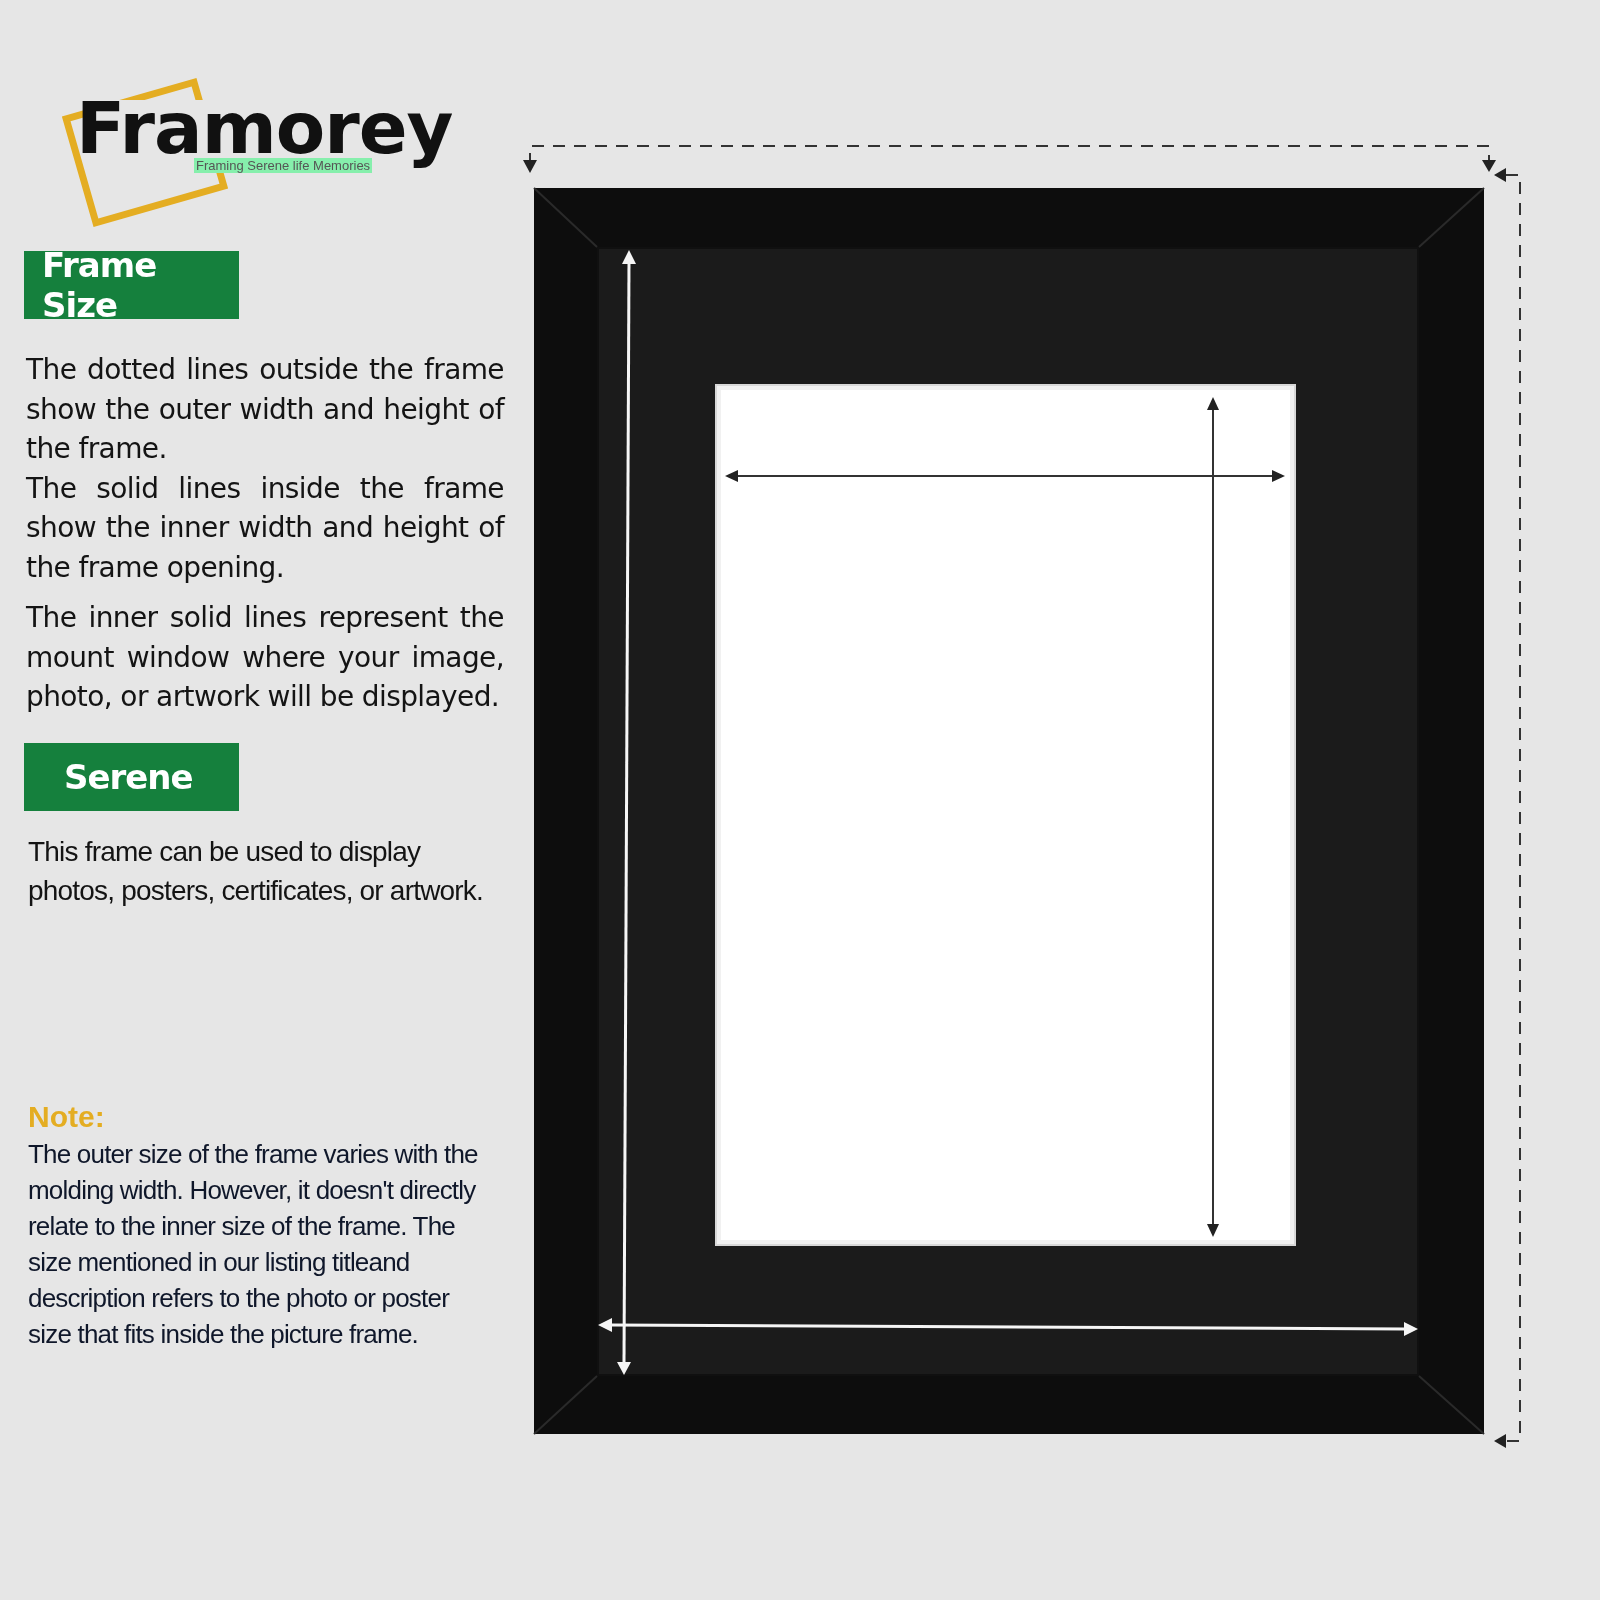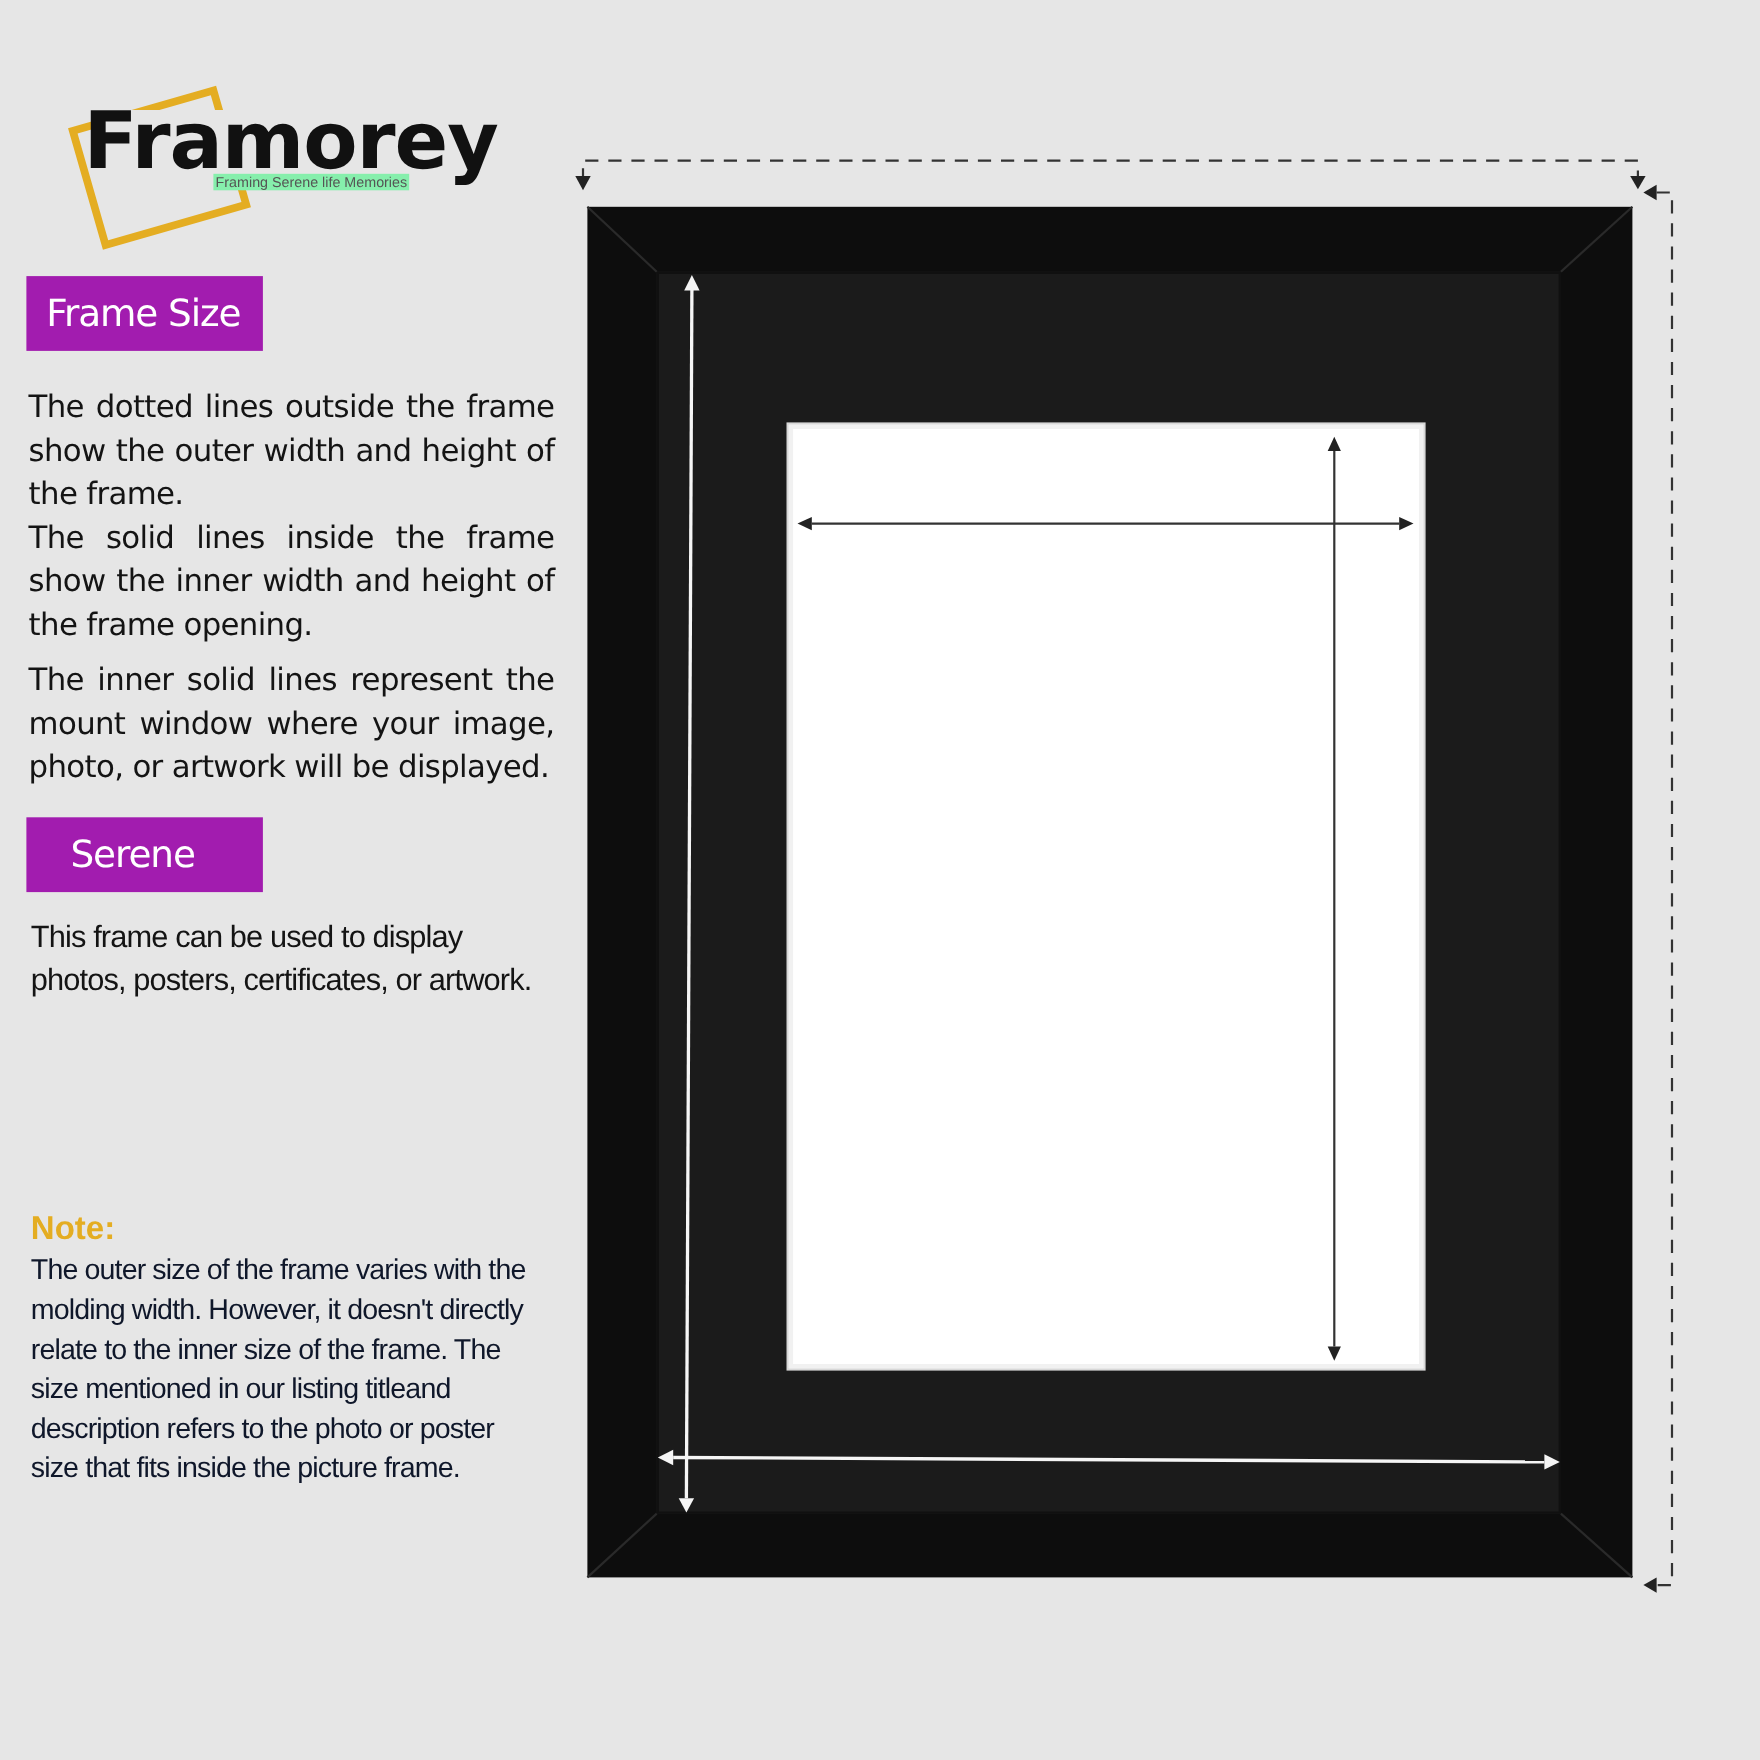--- a/index.html
+++ b/index.html
@@ -33,23 +33,23 @@
     }
     .logo-tag {
       position: absolute; left: 164px; top: 118px;
       font-family: "Liberation Sans", sans-serif;
       font-size: 13px; color: #555;
       background: #86efac; padding: 0 2px;
     }
 
     
     .badge {
-      background: #a21caf; color: #fff;
+      background: #15803d; color: #fff;
       font-family: "DejaVu Sans", sans-serif;
-      font-weight: normal; font-size: 34px;
+      font-weight: bold; font-size: 34px;
       display: flex; align-items: center;
       box-sizing: border-box;
     }
     .badge-size { left: 24px; top: 251px; width: 215px; height: 68px; padding-left: 18px; letter-spacing: -1px; }
     .badge-use { left: 24px; top: 743px; width: 215px; height: 68px; padding-left: 40px; letter-spacing: -1px; }
 
     .para {
       font-family: "DejaVu Sans", sans-serif;
       font-size: 28px; line-height: 39.5px;
       color: #141414; letter-spacing: -0.6px;

